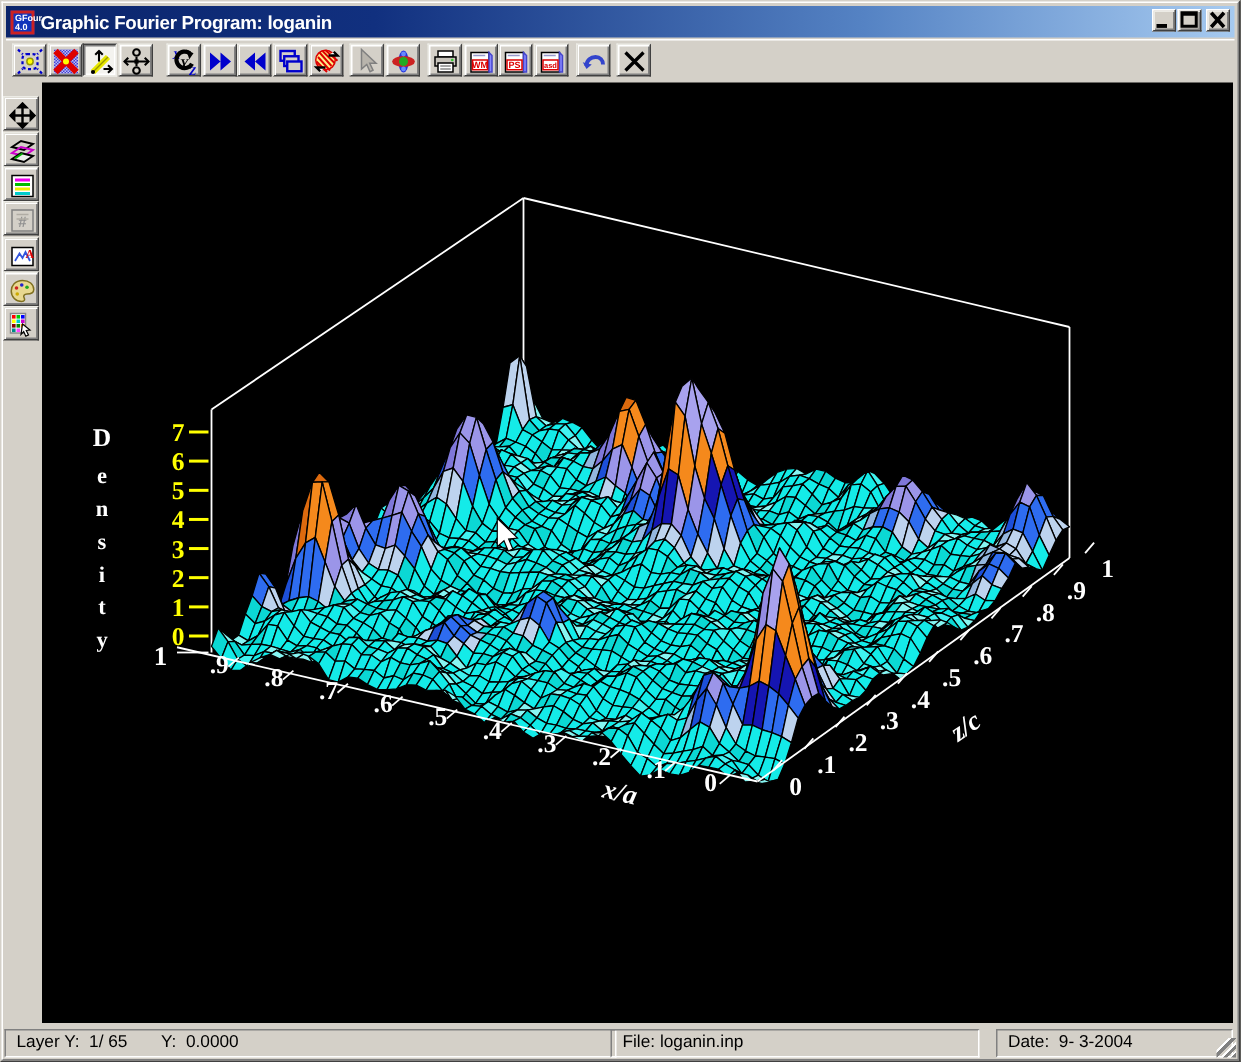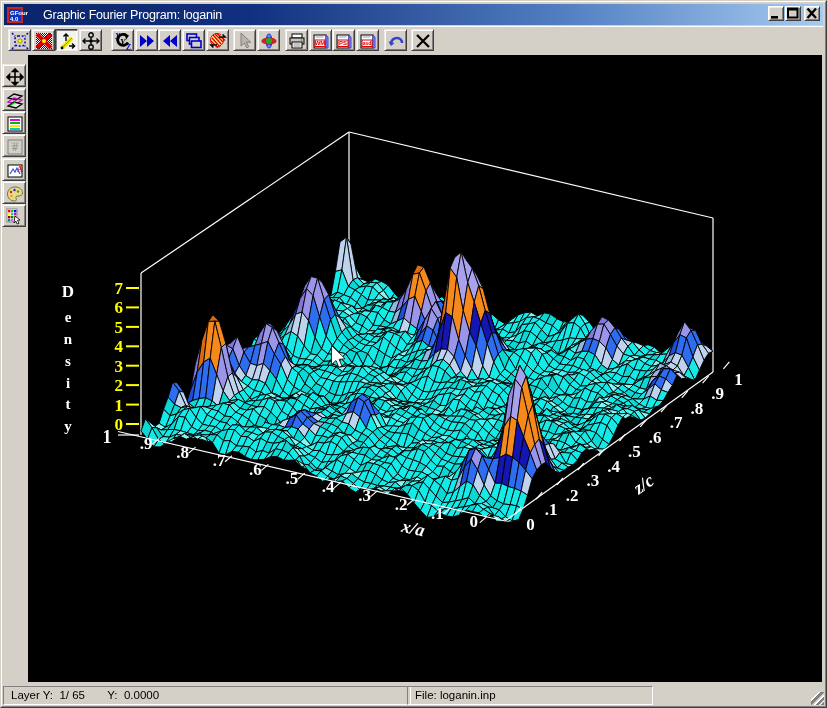--- a/index.html
+++ b/index.html
@@ -1,19 +1,19 @@
 <!DOCTYPE html>
 <html><head><meta charset="utf-8"><style>
 *{margin:0;padding:0;box-sizing:border-box}
 html,body{width:827px;height:708px;overflow:hidden;font-family:"Liberation Sans",sans-serif}
 body{background:#d4d0c8;position:relative}
 .frame1{position:absolute;inset:0;border:1px solid;border-color:#d4d0c8 #404040 #404040 #d4d0c8;pointer-events:none;z-index:50}
 .frame2{position:absolute;inset:1px;border:1px solid;border-color:#fff #808080 #808080 #fff;pointer-events:none;z-index:50}
 .title{position:absolute;left:4px;top:4px;right:4px;height:21px;background:linear-gradient(90deg,#0a246a 0%,#11307f 30%,#5583c4 70%,#a6caf0 100%);display:flex;align-items:center}
-.title .txt{color:#fff;font-weight:normal;font-size:12.5px;white-space:nowrap;margin-left:20px;letter-spacing:-0.2px}
+.title .txt{color:#fff;font-weight:bold;font-size:12.5px;white-space:nowrap;margin-left:4px;letter-spacing:-0.2px}
 .ticon{width:16px;height:16px;margin-left:3px;background:#1133bb;border:2px solid #cc2222;position:relative}
 .ticon i{position:absolute;left:1px;font-style:normal;color:#fff;font-size:6px;line-height:6px;font-weight:bold}
 .tbtns{position:absolute;right:7px;top:6px;display:flex;gap:1px}
 .tb{width:16px;height:15px;background:#d4d0c8;border:1px solid;border-color:#fff #404040 #404040 #fff;box-shadow:inset 1px 1px 0 #ecebe5,inset -1px -1px 0 #808080;display:flex;align-items:center;justify-content:center}
 .tb.x{margin-left:2px}
 .toolbar{position:absolute;left:4px;top:26px;right:4px;height:27px;background:#d4d0c8;border-top:1px solid #fff}
 .btn{position:absolute;top:2px;width:23px;height:22px;background:#d4d0c8;border:1px solid;border-color:#ecebe5 #404040 #404040 #ecebe5;box-shadow:inset 1px 1px 0 #fff,inset -1px -1px 0 #808080}
 .btn.pressed{border-color:#404040 #ecebe5 #ecebe5 #404040;box-shadow:inset 1px 1px 0 #808080,inset -1px -1px 0 #fff;background:#ecebe5}
 .btn svg{position:absolute;left:2px;top:2px}
 .btn.pressed svg{left:3px;top:3px}
@@ -2011,20 +2011,21 @@
     <text x="123" y="391.1" font-family="Liberation Serif" font-size="17" font-weight="bold" fill="#ffff00" text-anchor="end">2</text>
     <line x1="126" y1="404.6" x2="139" y2="404.6" stroke="#ffff00" stroke-width="2"></line>
     <text x="123" y="410.6" font-family="Liberation Serif" font-size="17" font-weight="bold" fill="#ffff00" text-anchor="end">1</text>
     <line x1="126" y1="424" x2="139" y2="424" stroke="#ffff00" stroke-width="2"></line>
     <text x="123" y="430" font-family="Liberation Serif" font-size="17" font-weight="bold" fill="#ffff00" text-anchor="end">0</text>
     <path d="M331.5 345.5 L331.5 364.5 L336 360.5 L338.8 367.3 L341.9 366 L339.1 359.4 L345 358.7 Z" fill="#ffffff" stroke="#000" stroke-width="0.8"></path>
   </svg>
 <div class="status">
  <div class="pane" style="left:0;width:408px">Layer Y:&nbsp; 1/ 65 &nbsp;&nbsp;&nbsp;&nbsp;&nbsp;&nbsp;Y:&nbsp; 0.0000</div>
  <div class="pane" style="left:404px;width:246px">File: loganin.inp</div>
+ <div class="pane" style="left:661px;width:158px">Date:&nbsp; 9- 3-2004</div>
  <div class="grip"></div>
 </div>
 <div class="frame1"></div><div class="frame2"></div>
 <svg width="0" height="0">
     <defs>
       <pattern id="chk" width="2" height="2" patternUnits="userSpaceOnUse">
         <rect width="2" height="2" fill="#fff"></rect>
         <rect width="1" height="1" fill="#0000cc"></rect>
         <rect x="1" y="1" width="1" height="1" fill="#0000cc"></rect>
       </pattern>

